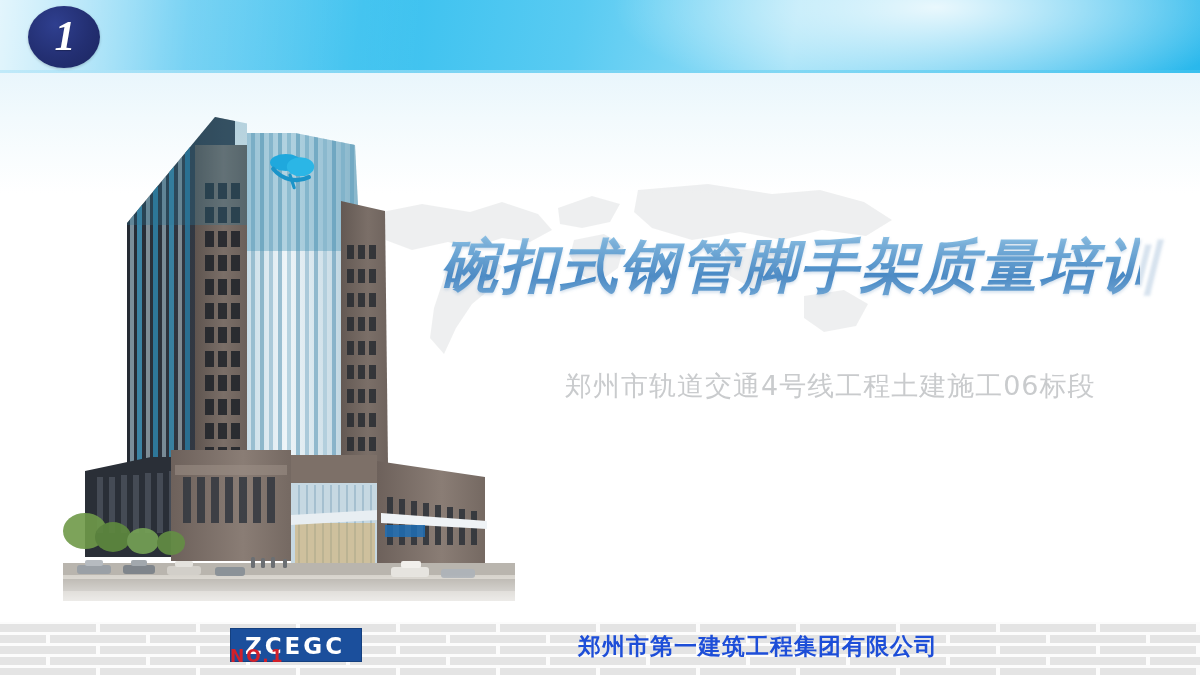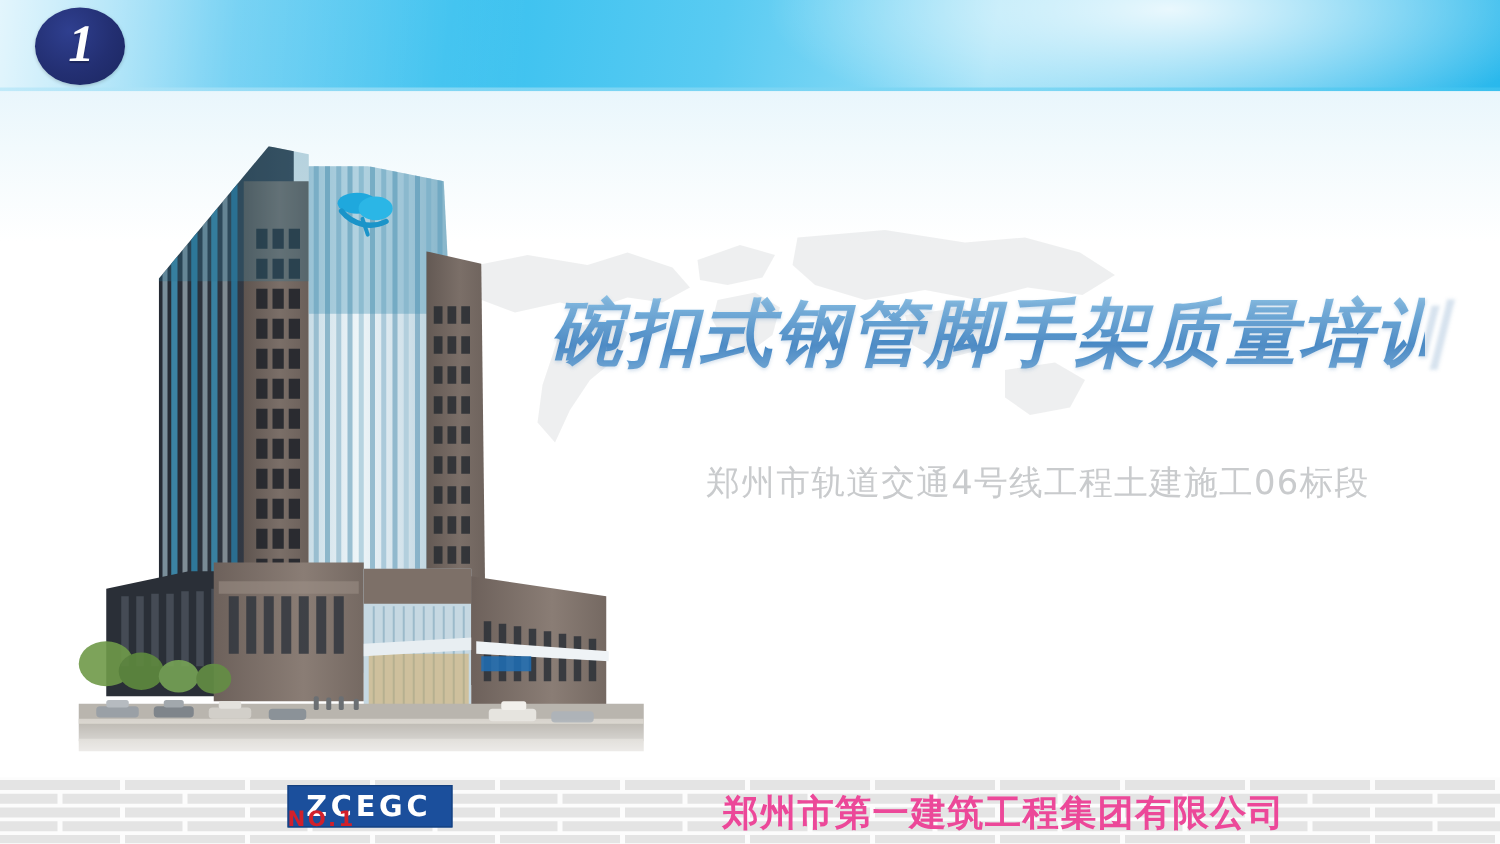--- a/index.html
+++ b/index.html
@@ -145,25 +145,25 @@
   }
   .bricks {
     position: absolute;
     left: 0; top: 0;
     width: 1200px; height: 53px;
   }
   .footer-company {
     position: absolute;
     left: 578px; top: 631px;
     font-family: "DejaVu Sans", "Liberation Sans", sans-serif;
-    font-size: 29px;
+    font-size: 23px;
     font-weight: 700;
     letter-spacing: 1px;
     white-space: nowrap;
-    color: #ec4899;
+    color: #1d4ed8;
   }
 
   
   .logo {
     position: absolute;
     left: 230px; top: 628px;
     width: 130px; height: 42px;
   }
   .logo-box {
     position: absolute;

